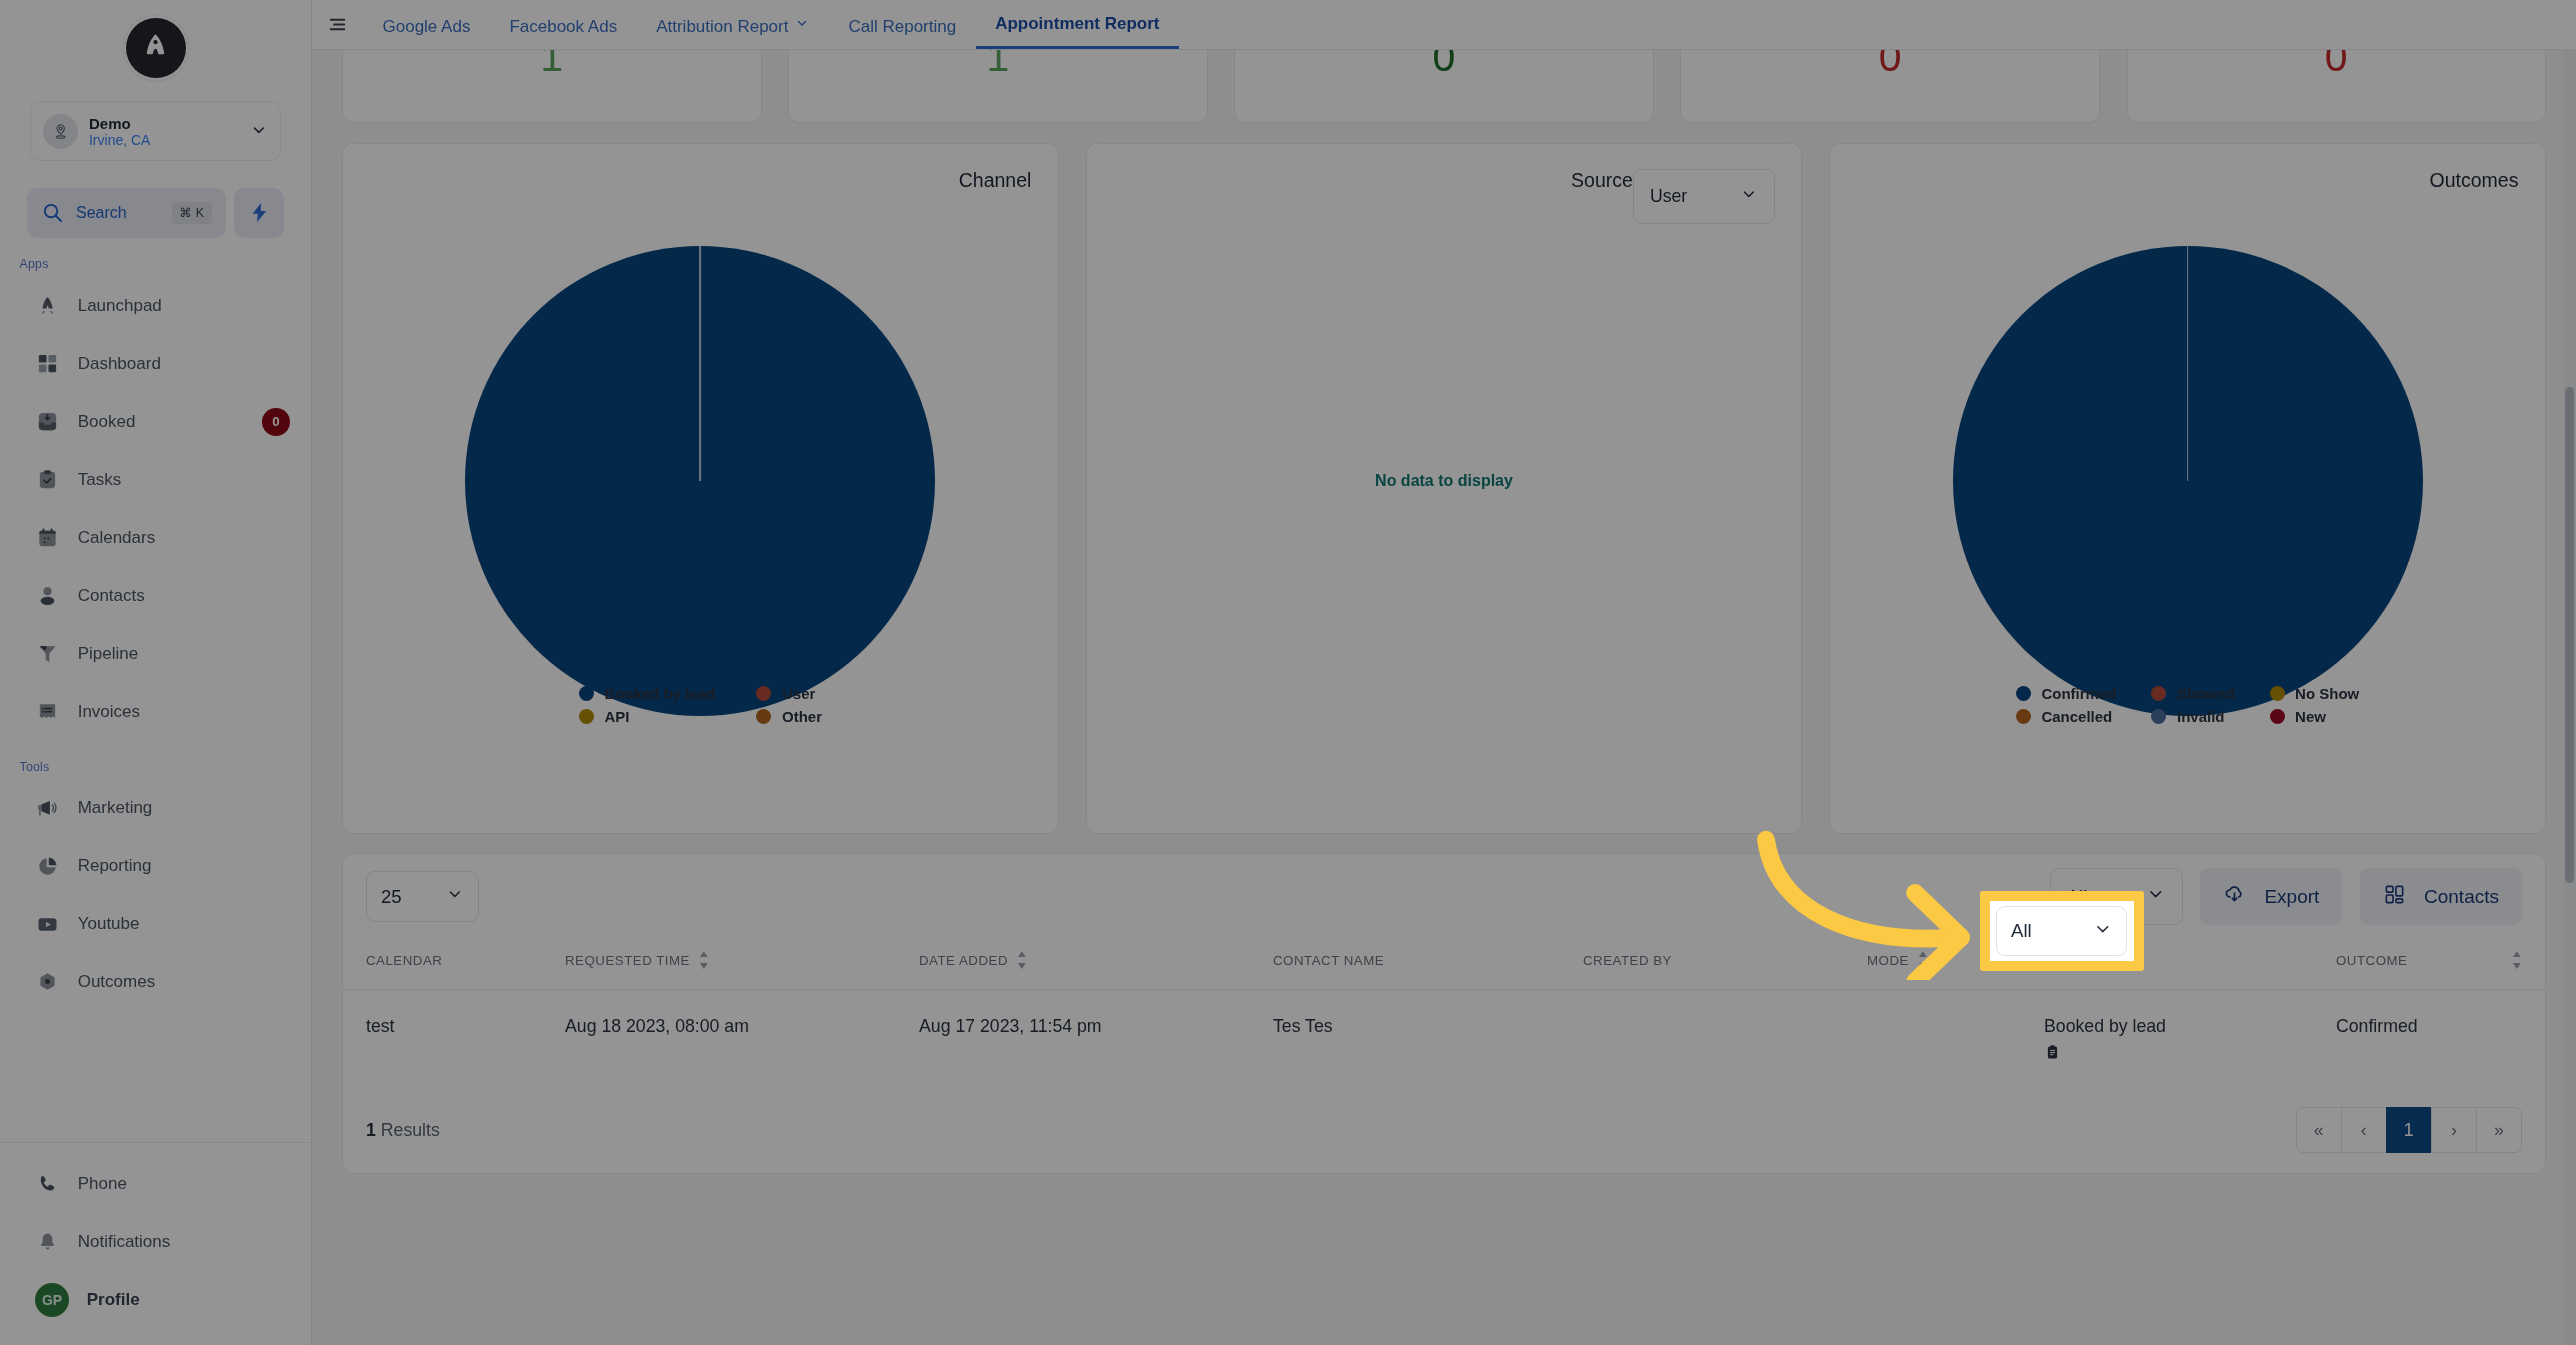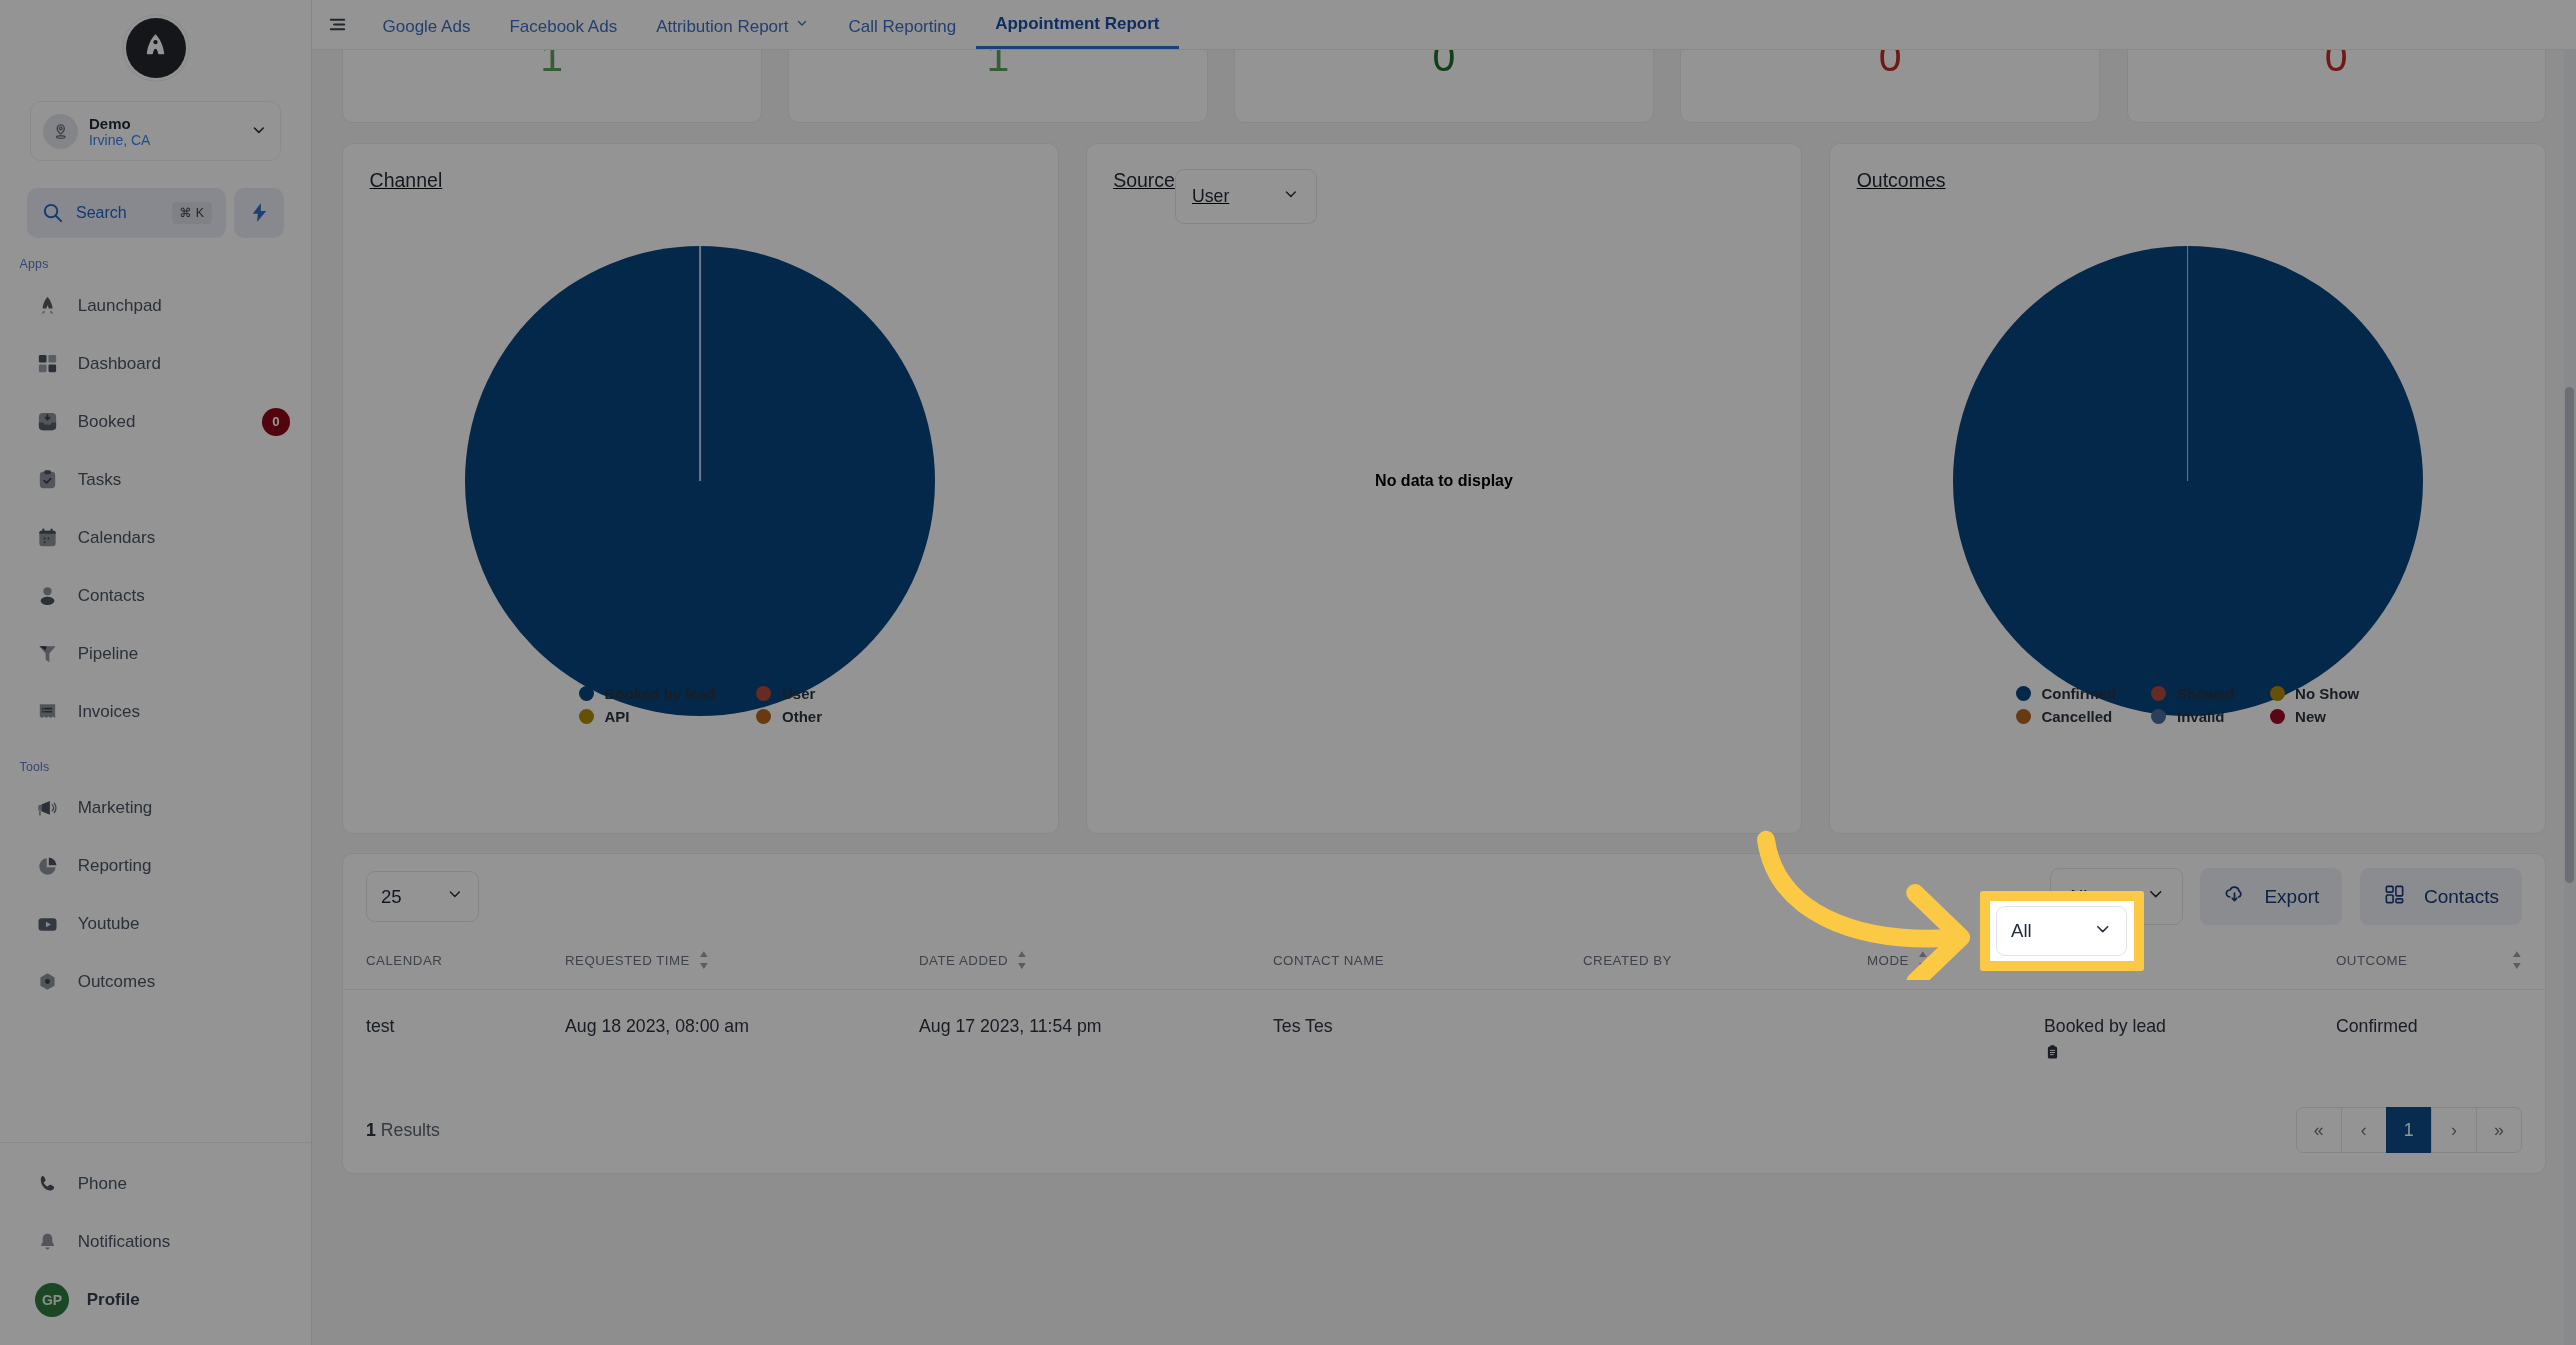--- a/index.html
+++ b/index.html
@@ -135,36 +135,36 @@
   }
   .stat-num { font-size: 41px; font-weight: 300; line-height: 1; }
 
   
   .panel-row { display:flex; gap: 26.6px; padding: 0 30px; margin-top: 19.5px; }
   .panel {
     flex: 1 1 0; background:#fff; border:0.9px solid #e8eaed; border-radius: 10.6px;
     height: 691px; position: relative; padding: 25px 26.6px;
   }
   .panel-title { font-size: 19.5px; color:#1f2937; font-weight: 400; }
-  .panel-head { display:flex; align-items:flex-start; justify-content:flex-start;text-decoration:underline; }
+  .panel-head { display:flex; align-items:flex-start; justify-content:flex-end; }
   .mini-select {
     border:0.9px solid #e3e6ea; border-radius: 8.9px; height: 55px; width: 142px;
     display:flex; align-items:center; justify-content:space-between;
     padding: 0 16px; font-size: 17.7px; color:#1f2937; background:#fff;
   }
   .mini-select svg { width: 17.7px; height: 17.7px; }
 
   .pie-wrap { position:absolute; left:0; right:0; top: 89px; height: 496px;
               display:flex; align-items:center; justify-content:center; }
   .pie { position: relative; border-radius: 50%; }
   .pie-split {
     position:absolute; top:0; left: 50%; width: 1.8px; height: 50%;
     background: rgba(255,255,255,.75); transform: translateX(-0.9px);
   }
-  .nodata { font-size: 16px; color:#000000; font-weight: 700; }
+  .nodata { font-size: 16px; color:#0f766e; font-weight: 700; }
 
   .legend {
     position:absolute; left:0; right:0; bottom: 108px;
     display:flex; justify-content:center;
   }
   .legend-grid { display:grid; grid-gap: 5.3px 41px; }
   .legend-item { display:flex; align-items:center; gap: 10.6px; }
   .legend-dot { width: 15px; height: 15px; border-radius: 50%; flex:0 0 15px; }
   .legend-text { font-size: 15px; font-weight: 700; color:#2c3340; white-space:nowrap; }
 

